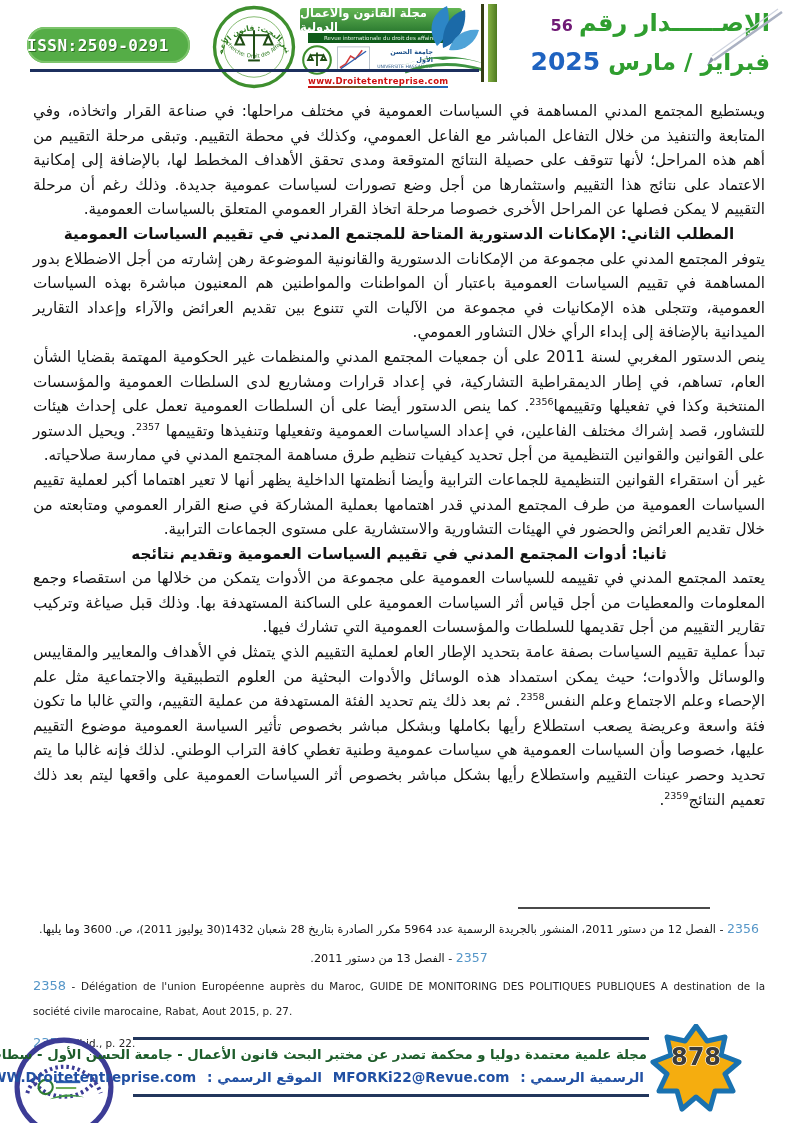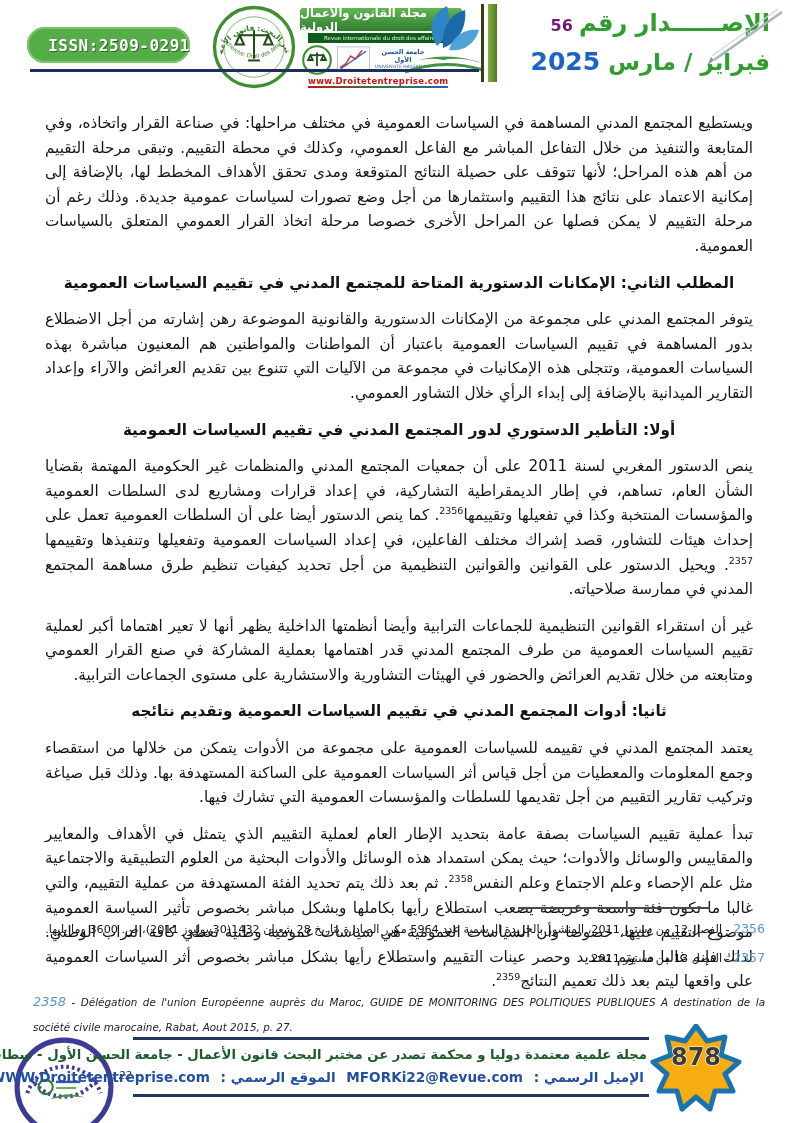--- a/index.html
+++ b/index.html
@@ -4,64 +4,64 @@
 <style>
   html,body{margin:0;padding:0;}
   body{width:794px;height:1123px;position:relative;background:#ffffff;
        font-family:"DejaVu Sans",sans-serif;overflow:hidden;}
   .abs{position:absolute;}
 
   
   #header{position:absolute;left:0;top:0;width:794px;height:96px;}
   .issn-pill{left:27px;top:27px;width:163px;height:36px;border-radius:19px;
     background:#55ad47;box-shadow:inset 0 0 0 2px #7cc46b;
-    display:flex;align-items:center;justify-content:flex-end;
+    display:flex;align-items:center;justify-content:flex-start;
     color:#fff;font-family:"DejaVu Sans Mono",monospace;font-weight:bold;
     font-size:16px;letter-spacing:.5px;text-shadow:1px 1px 0 #2e6b24;}
   .lab-circle{left:212px;top:5px;width:84px;height:84px;}
   .center-logos{left:299px;top:3px;width:190px;height:90px;}
   .green-banner{left:1px;top:5px;width:162px;height:23px;border-radius:3px;
     background:linear-gradient(180deg,#63b653,#2e7d32);
     display:flex;align-items:center;justify-content:center;
     color:#fff;font-weight:bold;font-size:11.5px;}
   .dark-strip{left:9px;top:30px;width:146px;height:10px;background:#0f5c1a;
     display:flex;align-items:center;justify-content:center;
     color:#e8f5e9;font-size:5.5px;white-space:nowrap;}
   .mini-circle{left:3px;top:42px;width:30px;height:30px;}
   .uni-box{left:38px;top:41px;width:96px;height:29px;display:flex;gap:3px;align-items:center;}
-  .uni-text{color:#1a4f8a;font-size:6.5px;font-weight:bold;line-height:1.25;text-align:center;direction:rtl;}
+  .uni-text{color:#1a4f8a;font-size:6.5px;font-weight:bold;line-height:1.25;text-align:right;direction:rtl;}
   .uni-sub{color:#35628f;font-size:4.5px;font-weight:normal;direction:ltr;}
   .red-site{left:9px;top:73px;color:#cc1111;font-weight:bold;font-size:8.5px;letter-spacing:.3px;
     border-bottom:2px solid;border-image:linear-gradient(90deg,#cc1111,#2e7d32,#1f63c0) 1;}
   .book-logo{left:397px;top:4px;width:92px;height:80px;}
   .navy-line{left:30px;top:69px;width:449px;height:3px;background:#1c2f5e;}
   .vbar-dark{left:481px;top:4px;width:3px;height:78px;background:#343d14;}
   .vbar-green{left:488px;top:4px;width:9px;height:78px;background:linear-gradient(90deg,#86b243,#4e7a20);}
   .issue-block{left:500px;top:6px;width:270px;height:86px;direction:rtl;text-align:right;padding-right:2px;}
   .issue-line1{font-size:24px;font-weight:bold;color:#2f9e2f;line-height:34px;white-space:nowrap;}
   .issue-num{color:#701a75;font-size:16px;margin-right:6px;}
   .issue-line2{font-size:23px;font-weight:bold;color:#2f9e2f;line-height:34px;margin-top:2px;white-space:nowrap;text-align:right;}
   .issue-year{color:#1f63c0;font-size:25px;margin-right:8px;}
   .pencil{right:2px;top:2px;width:110px;height:80px;}
 
   
   #bodytext{position:absolute;left:33px;top:99px;width:732px;direction:rtl;
     text-align:justify;font-size:15.2px;line-height:24.6px;color:#141414;}
-  #bodytext p,#bodytext h2,#bodytext h3{margin:12px;padding:0;font-size:15.2px;line-height:24.6px;}
+  #bodytext p,#bodytext h2,#bodytext h3{margin:0;padding:0;font-size:15.2px;line-height:24.6px;}
   #bodytext h2,#bodytext h3{font-weight:bold;text-align:center;}
   sup.ref{font-size:9.5px;line-height:0;vertical-align:super;font-weight:normal;}
   .h-num-line{padding-right:60px;}
   .h-num{display:inline-block;margin-left:36px;font-weight:bold;}
 
   
   #footnotes{position:absolute;left:33px;top:907px;width:732px;direction:rtl;color:#111;}
   .fn-sep{width:192px;height:2px;background:#4a4a4a;margin-right:55px;}
-  .fn-row-ar{direction:rtl;text-align:right;font-size:11.2px;line-height:17px;margin-top:11px;}
-  .fn-row-fr{direction:ltr;text-align:justify;font-size:10.4px;line-height:25px;margin-top:22px;
-    font-family:"DejaVu Sans",sans-serif;color:#222;font-style:italic;}
+  .fn-row-ar{direction:rtl;text-align:center;font-size:11.2px;line-height:17px;margin-top:11px;}
+  .fn-row-fr{direction:ltr;text-align:justify;font-size:10.4px;line-height:25px;margin-top:6px;
+    font-family:"DejaVu Sans",sans-serif;color:#222;}
   .fn-num{color:#5596c8;font-size:12.5px;}
   .fn-row-fr .fn-num{font-size:13px;}
 
   
   #footer{position:absolute;left:0;top:1022px;width:794px;height:101px;}
   .stamp{left:13px;top:14px;width:102px;height:102px;}
   .footer-center{left:133px;top:15px;width:512px;
     border-top:3px solid #22365c;border-bottom:3px solid #22365c;
     padding:7px 2px 9px;direction:rtl;text-align:center;}
   .footer-line1{color:#1d5c2a;font-weight:bold;font-size:13.2px;white-space:nowrap;}
@@ -153,21 +153,20 @@
     <line x1="100" y1="10" x2="32" y2="58" stroke="#aab1c2" stroke-width="2.5"></line>
     <line x1="96" y1="7" x2="30" y2="54" stroke="#cfd4df" stroke-width="1.2"></line>
     <path d="M32,58 l-7,6 4,-9 z" fill="#8b93a8"></path>
   </svg>
 </div>
 
 <div id="bodytext">
   <p>ويستطيع المجتمع المدني المساهمة في السياسات العمومية في مختلف مراحلها: في صناعة القرار واتخاذه، وفي المتابعة والتنفيذ من خلال التفاعل المباشر مع الفاعل العمومي، وكذلك في محطة التقييم. وتبقى مرحلة التقييم من أهم هذه المراحل؛ لأنها تتوقف على حصيلة النتائج المتوقعة ومدى تحقق الأهداف المخطط لها، بالإضافة إلى إمكانية الاعتماد على نتائج هذا التقييم واستثمارها من أجل وضع تصورات لسياسات عمومية جديدة. وذلك رغم أن مرحلة التقييم لا يمكن فصلها عن المراحل الأخرى خصوصا مرحلة اتخاذ القرار العمومي المتعلق بالسياسات العمومية.</p>
   <h2>المطلب الثاني: الإمكانات الدستورية المتاحة للمجتمع المدني في تقييم السياسات العمومية</h2>
   <p>يتوفر المجتمع المدني على مجموعة من الإمكانات الدستورية والقانونية الموضوعة رهن إشارته من أجل الاضطلاع بدور المساهمة في تقييم السياسات العمومية باعتبار أن المواطنات والمواطنين هم المعنيون مباشرة بهذه السياسات العمومية، وتتجلى هذه الإمكانيات في مجموعة من الآليات التي تتنوع بين تقديم العرائض والآراء وإعداد التقارير الميدانية بالإضافة إلى إبداء الرأي خلال التشاور العمومي.</p>
-  <h3>أولا: التأطير الدستوري لدور المجتمع المدني في تقييم السياسات العمومية</h3>
   <p><span>ينص الدستور المغربي لسنة 2011 على أن جمعيات المجتمع المدني والمنظمات غير الحكومية المهتمة بقضايا الشأن العام، تساهم، في إطار الديمقراطية التشاركية، في إعداد قرارات ومشاريع لدى السلطات العمومية والمؤسسات المنتخبة وكذا في تفعيلها وتقييمها</span><sup class="ref" dir="ltr">2356</sup><span>. كما ينص الدستور أيضا على أن السلطات العمومية تعمل على إحداث هيئات للتشاور، قصد إشراك مختلف الفاعلين، في إعداد السياسات العمومية وتفعيلها وتنفيذها وتقييمها </span><sup class="ref" dir="ltr">2357</sup><span>. ويحيل الدستور على القوانين والقوانين التنظيمية من أجل تحديد كيفيات تنظيم طرق مساهمة المجتمع المدني في ممارسة صلاحياته.</span></p>
   <p>غير أن استقراء القوانين التنظيمية للجماعات الترابية وأيضا أنظمتها الداخلية يظهر أنها لا تعير اهتماما أكبر لعملية تقييم السياسات العمومية من طرف المجتمع المدني قدر اهتمامها بعملية المشاركة في صنع القرار العمومي ومتابعته من خلال تقديم العرائض والحضور في الهيئات التشاورية والاستشارية على مستوى الجماعات الترابية.</p>
   <h3>ثانيا: أدوات المجتمع المدني في تقييم السياسات العمومية وتقديم نتائجه</h3>
   <p>يعتمد المجتمع المدني في تقييمه للسياسات العمومية على مجموعة من الأدوات يتمكن من خلالها من استقصاء وجمع المعلومات والمعطيات من أجل قياس أثر السياسات العمومية على الساكنة المستهدفة بها. وذلك قبل صياغة وتركيب تقارير التقييم من أجل تقديمها للسلطات والمؤسسات العمومية التي تشارك فيها.</p>
   <p><span>تبدأ عملية تقييم السياسات بصفة عامة بتحديد الإطار العام لعملية التقييم الذي يتمثل في الأهداف والمعايير والمقاييس والوسائل والأدوات؛ حيث يمكن استمداد هذه الوسائل والأدوات البحثية من العلوم التطبيقية والاجتماعية مثل علم الإحصاء وعلم الاجتماع وعلم النفس</span><sup class="ref" dir="ltr">2358</sup><span>. ثم بعد ذلك يتم تحديد الفئة المستهدفة من عملية التقييم، والتي غالبا ما تكون فئة واسعة وعريضة يصعب استطلاع رأيها بكاملها وبشكل مباشر بخصوص تأثير السياسة العمومية موضوع التقييم عليها، خصوصا وأن السياسات العمومية هي سياسات عمومية وطنية تغطي كافة التراب الوطني. لذلك فإنه غالبا ما يتم تحديد وحصر عينات التقييم واستطلاع رأيها بشكل مباشر بخصوص أثر السياسات العمومية على واقعها ليتم بعد ذلك تعميم النتائج</span><sup class="ref" dir="ltr">2359</sup><span>.</span></p>
 </div>
 
 <div id="footnotes">
   <div class="fn-sep"></div>
   <div class="fn-row-ar"><span class="fn-num" dir="ltr">2356</span><span> - </span><span>الفصل 12 من دستور 2011، المنشور بالجريدة الرسمية عدد 5964 مكرر الصادرة بتاريخ 28 شعبان 1432(30 يوليوز 2011)، ص. 3600 وما يليها.</span></div>
@@ -184,21 +183,21 @@
     <path d="M18,42 A38,38 0 0 0 82,42" fill="none" stroke="#3c3c96" stroke-width="4" stroke-dasharray="2.5 3"></path>
     <circle cx="32" cy="50" r="7" fill="none" stroke="#2e7d32" stroke-width="2"></circle>
     <line x1="42" y1="45" x2="66" y2="45" stroke="#2d5fb0" stroke-width="2.5"></line>
     <line x1="42" y1="51" x2="62" y2="51" stroke="#6fae57" stroke-width="2"></line>
     <path d="M36,62 Q52,54 70,60 Q52,58 36,62Z" fill="#3e9442"></path>
   </svg>
 
   <div class="abs footer-center">
     <div class="footer-line1">مجلة علمية معتمدة  دوليا و محكمة تصدر عن مختبر البحث قانون الأعمال - جامعة الحسن الأول - سطات - المغرب</div>
     <div class="footer-line2">
-      <span class="seg">الإميل الرسمي :</span>
+      <span class="seg">الرسمية الرسمي :</span>
       <span class="seg" dir="ltr">MFORKi22@Revue.com</span>
       <span class="seg">الموقع الرسمي :</span>
       <span class="seg" dir="ltr">WWW.Droitetentreprise.com</span>
     </div>
   </div>
 
   <svg class="abs star-badge" viewBox="0 0 92 92">
     <polygon points="46,2 57,17 75,13 71,31 89,38 75,50 83,67 65,67 60,85 46,73 32,85 27,67 9,67 17,50 3,38 21,31 17,13 35,17" fill="#f5ad0f" stroke="#1a72b0" stroke-width="5" stroke-linejoin="round"></polygon>
     <text x="46" y="41" text-anchor="middle" font-size="24" font-weight="bold" fill="#3c3c3c" stroke="#ffffff" stroke-width="1.2" paint-order="stroke">878</text>
   </svg>

